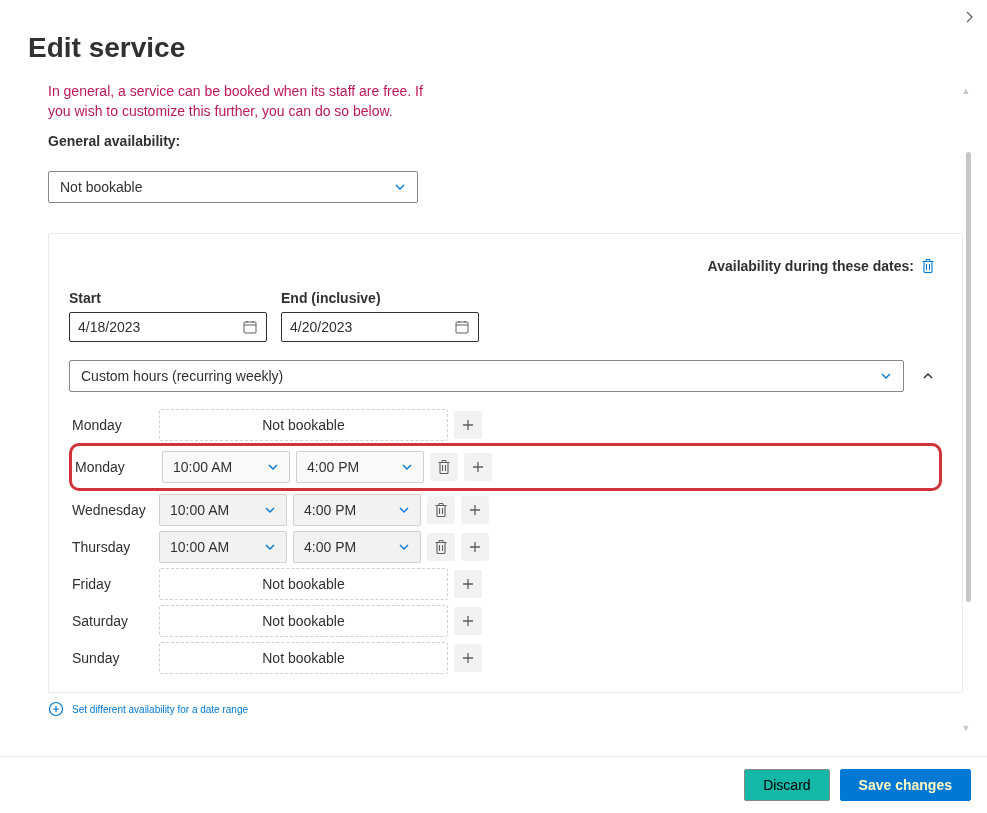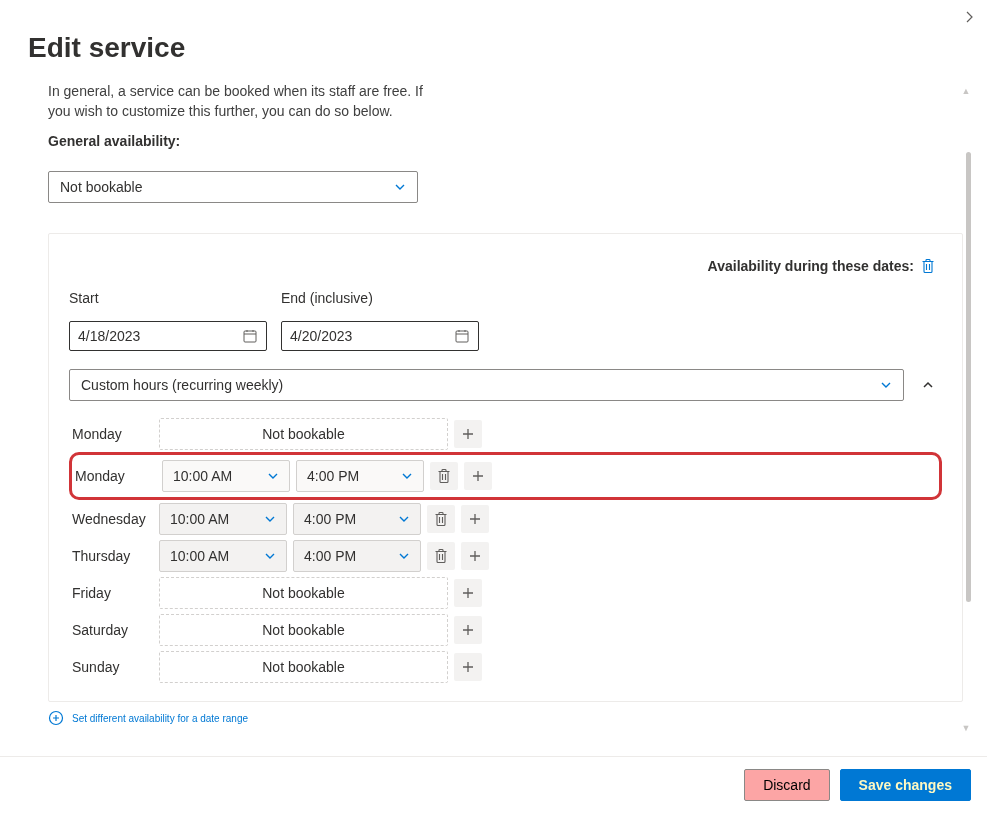--- a/index.html
+++ b/index.html
@@ -85,21 +85,21 @@
     .scrollbar-thumb {
       position: absolute;
       right: 2px;
       top: 70px;
       width: 5px;
       height: 450px;
       background: #c8c6c4;
       border-radius: 3px;
     }
 
-    .intro-text { font-size: 14px; color: #404040; line-height: 1.4; }
+    .intro-text { font-size: 14px; color: #be185d; line-height: 1.4; }
     .section-label { font-weight: 600; margin-top: 12px; margin-bottom: 22px; }
 
     .select-box {
       width: 370px;
       border: 1px solid #8a8886;
       border-radius: 2px;
       padding: 7px 11px;
       display: flex;
       align-items: center;
       justify-content: space-between;
@@ -125,21 +125,21 @@
       display: flex; align-items: center; justify-content: center;
       background: #f3f2f1;
       cursor: pointer;
       border-radius: 2px;
     }
     .trash-btn.blue svg { stroke: #0078d4; }
     .avail-head .trash-btn.blue { background: transparent; }
 
     .date-row { display: flex; gap: 14px; margin-bottom: 18px; }
     .date-col { display: flex; flex-direction: column; }
-    .date-label { font-weight: 400; margin-bottom: 15px; font-size: 14px; }
+    .date-label { font-weight: 700; margin-bottom: 6px; font-size: 14px; }
     .date-input {
       width: 198px;
       border: 1px solid #323130;
       border-radius: 2px;
       padding: 6px 8px;
       display: flex;
       align-items: center;
       justify-content: space-between;
       cursor: pointer;
     }
@@ -210,21 +210,21 @@
       justify-content: flex-end;
       gap: 10px;
       background: #fff;
     }
     .btn {
       padding: 7px 18px;
       border-radius: 2px;
       font-size: 14px;
       cursor: pointer;
       border: 1px solid #8a8886;
-      background: #fca5a5;
+      background: #14b8a6;
     }
     .btn.primary {
       background: #0078d4;
       border-color: #0078d4;
       color: #fef9c3;
       font-weight: 600;
     }
   </style>
 </head>
 <body>

